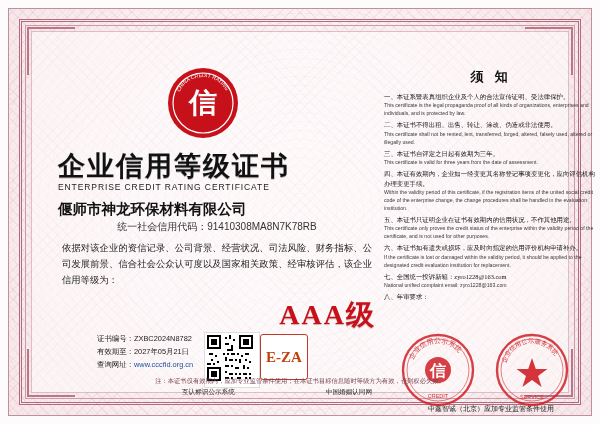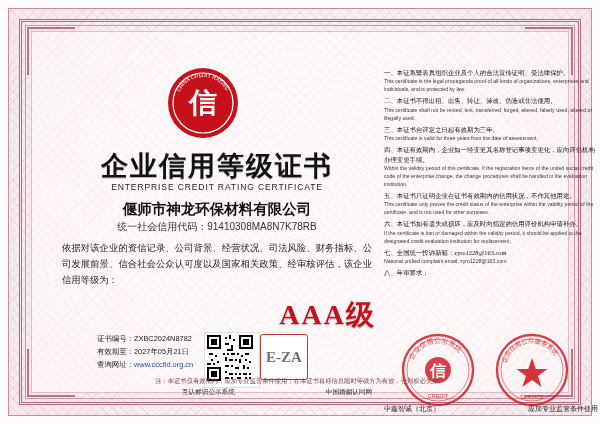--- a/index.html
+++ b/index.html
@@ -58,31 +58,31 @@
   
   .left{
     position:absolute;left:26px;top:28px;width:318px;
   }
   .emblem{
     position:absolute;left:108px;top:6px;width:74px;height:74px;
   }
   .emblem svg{display:block;}
 
   .title-main{
-    position:absolute;left:0;top:88px;width:318px;text-align:center;
+    position:absolute;left:0;top:88px;width:318px;text-align:left;
     font-family:"Liberation Serif",serif;
     font-weight:bold;font-size:27px;color:#111;letter-spacing:2px;
     text-shadow:0 1px 0 #bbb;
   }
   .title-sub{
-    position:absolute;left:0;top:122px;width:318px;text-align:center;
+    position:absolute;left:0;top:122px;width:318px;
     font-size:8.5px;color:#222;letter-spacing:.9px;
   }
   .company{
-    position:absolute;left:0;top:140px;width:318px;text-align:center;
+    position:absolute;left:0;top:140px;width:318px;
     font-family:"Liberation Serif",serif;
     font-weight:bold;font-size:14.5px;color:#111;
   }
   .usci{
     position:absolute;left:0;top:160px;width:318px;text-align:center;
     font-size:10px;color:#333;
   }
   .body-text{
     position:absolute;left:4px;top:180px;width:310px;
     font-size:9.3px;line-height:16px;color:#1b1b1b;
@@ -113,21 +113,21 @@
   .qr-caps{
     position:absolute;left:150px;top:356px;width:190px;
     font-size:6.6px;color:#222;display:flex;justify-content:space-between;
   }
   .ezd{
     position:absolute;left:228px;top:302px;width:46px;height:44px;
     border:1px solid #c0392b;border-radius:3px;
     background:#fff;
     display:flex;align-items:center;justify-content:center;
     font-family:"Liberation Serif",serif;
-    font-weight:bold;font-size:15px;color:#737373;
+    font-weight:bold;font-size:15px;color:#c2410c;
   }
 
   
   .right{
     position:absolute;left:352px;top:36px;width:214px;
   }
   .notice-title{
     text-align:center;font-family:"Liberation Serif",serif;
     font-weight:bold;font-size:13px;color:#111;letter-spacing:4px;
     margin-bottom:6px;
@@ -139,21 +139,21 @@
 
   
   .seal{
     position:absolute;width:76px;height:76px;border-radius:50%;
   }
   .seal svg{display:block;}
   .seal-left{left:368px;top:300px;}
   .seal-right{left:462px;top:300px;}
   .org-names{
     position:absolute;left:352px;top:372px;width:214px;
-    display:flex;justify-content:space-between;
+    display:flex;justify-content:center;
     font-size:7px;color:#1b1b1b;font-family:"Liberation Serif",serif;
   }
   .footnote-wrap{
     position:absolute;left:22px;right:22px;bottom:6px;text-align:center;
     font-size:6.3px;color:#7a4250;
   }
 </style>
 </head>
 <body>
 
@@ -256,20 +256,21 @@
       </div>
 
       <div class="ezd">E-ZA</div>
 
       <div class="qr-caps">
         <span>互认标识公示系统</span>
         <span>中国婚姻认同网</span>
       </div>
 
       <div class="right">
+        <div class="notice-title">须 知</div>
         <ul class="notice-list">
           <li>
             <div class="n-cn">一、本证系暨表真组织企业及个人的合法宣传证明、受法律保护。</div>
             <div class="n-en">This certificate is the legal propaganda proof of all kinds of organizations, enterprises and individuals, and is protected by law.</div>
           </li>
           <li>
             <div class="n-cn">二、本证书不得出租、出售、转让、涂改、伪造或非法使用。</div>
             <div class="n-en">This certificate shall not be rented, lent, transferred, forged, altered, falsely used, altered or illegally used.</div>
           </li>
           <li>

